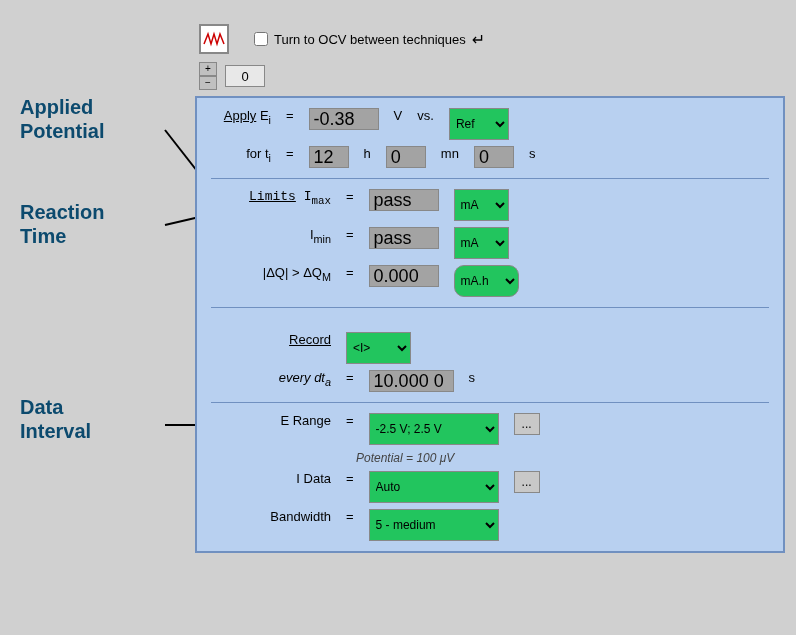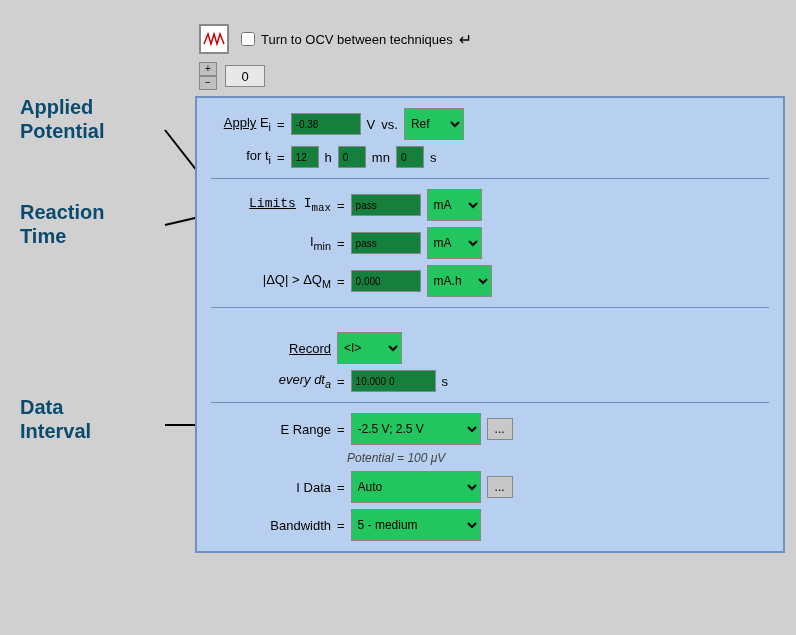--- a/index.html
+++ b/index.html
@@ -12,21 +12,21 @@
       display: flex;
       align-items: flex-start;
       justify-content: flex-start;
       padding: 10px;
     }
 
     .top-bar {
       background: #d0d0d0;
       display: flex;
       align-items: center;
-      gap: 12px;
+      gap: 25px;
       padding: 4px 0 4px 4px;
       margin-bottom: 4px;
     }
 
     .icon-box {
       width: 30px;
       height: 30px;
       border: 2px solid #888;
       background: #fff;
       display: flex;
@@ -93,42 +93,41 @@
       background: #b8d0f0;
       border: 2px solid #7090c0;
       padding: 10px 14px;
       display: flex;
       flex-direction: column;
       gap: 6px;
     }
 
     .row {
       display: flex;
-      align-items: center;
-      gap: 6px;
+      gap: 15px;
     }
 
     .underline {
       text-decoration: underline;
     }
 
     .input-field {
       border: 1px solid #888;
-      background: #15803d;
+      background: #a3a3a3;
       height: 22px;
       padding: 0 4px;
-      font-size: 10px;
+      font-size: 18px;
     }
 
     .input-small {
       width: 70px;
     }
 
     .input-tiny {
-      width: 28px;
+      width: 40px;
     }
 
     .select-field {
       border: 1px solid #888;
       background: #22c55e;
       height: 32px;
       font-size: 12px;
       padding: 0 2px;
       cursor: pointer;
     }
@@ -302,21 +301,21 @@
           <option>mA</option>
         </select>
       </div>
 
       <div class="row">
         <span style="width:120px; text-align:right;">
           <span>|ΔQ| &gt; ΔQ<sub>M</sub></span>
         </span>
         <span>=</span>
         <input type="text" class="input-field input-small" value="0.000" style="">
-        <select class="select-field" style="width:65px;">
+        <select class="select-field" style="width:65px;border-radius:10px;">
           <option>mA.h</option>
         </select>
       </div>
 
       <hr class="divider">
       <div class="section-gap"></div>
 
       <div class="row">
         <span style="width:120px; text-align:right;">
           <span class="underline">Record</span>

